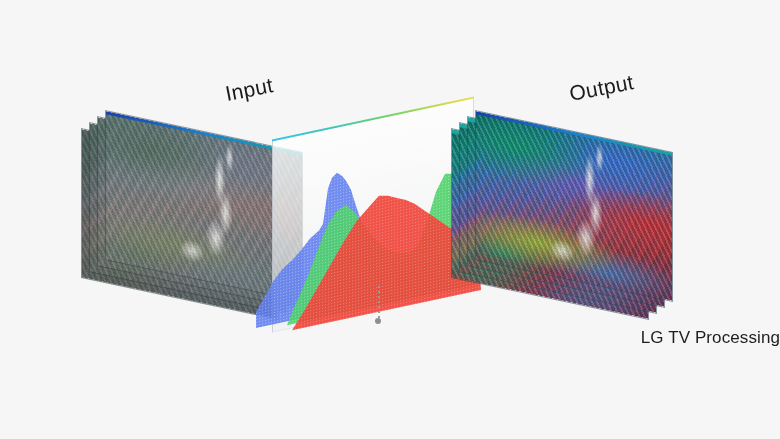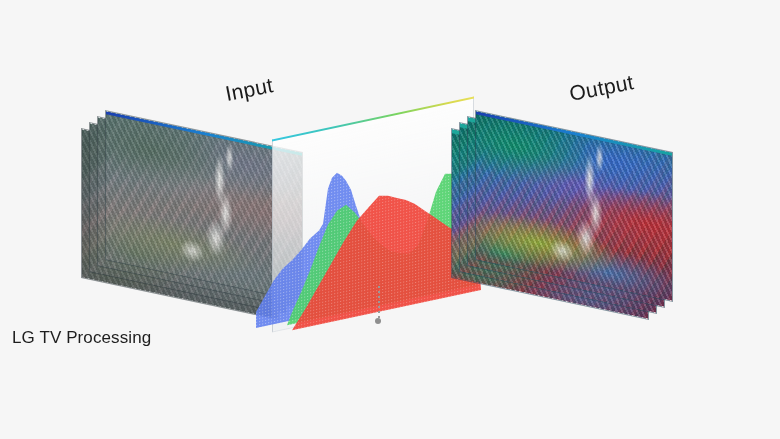--- a/index.html
+++ b/index.html
@@ -20,21 +20,21 @@
     color:#1b1b1b;
     letter-spacing:.3px;
     white-space:nowrap;
     transform-origin:left bottom;
   }
   #label-input{left:228px;top:82px;transform:rotate(-11deg);}
   #label-output{left:572px;top:82px;transform:rotate(-11deg);}
 
   .caption{
     position:absolute;left:0;right:0;top:328px;
-    text-align:left;font-size:17px;color:#1e1e1e;letter-spacing:.1px;margin-left:12px;
+    text-align:right;font-size:17px;color:#1e1e1e;letter-spacing:.1px;margin-left:12px;
   }
   .caption span{display:inline-block;}
 
   
   #leader{
     position:absolute;left:378px;top:286px;width:2px;height:36px;
     background-image:linear-gradient(to bottom,#9a9a9a 0,#9a9a9a 2px,transparent 2px,transparent 5px);
     background-size:2px 5px;
   }
   #leader-dot{

